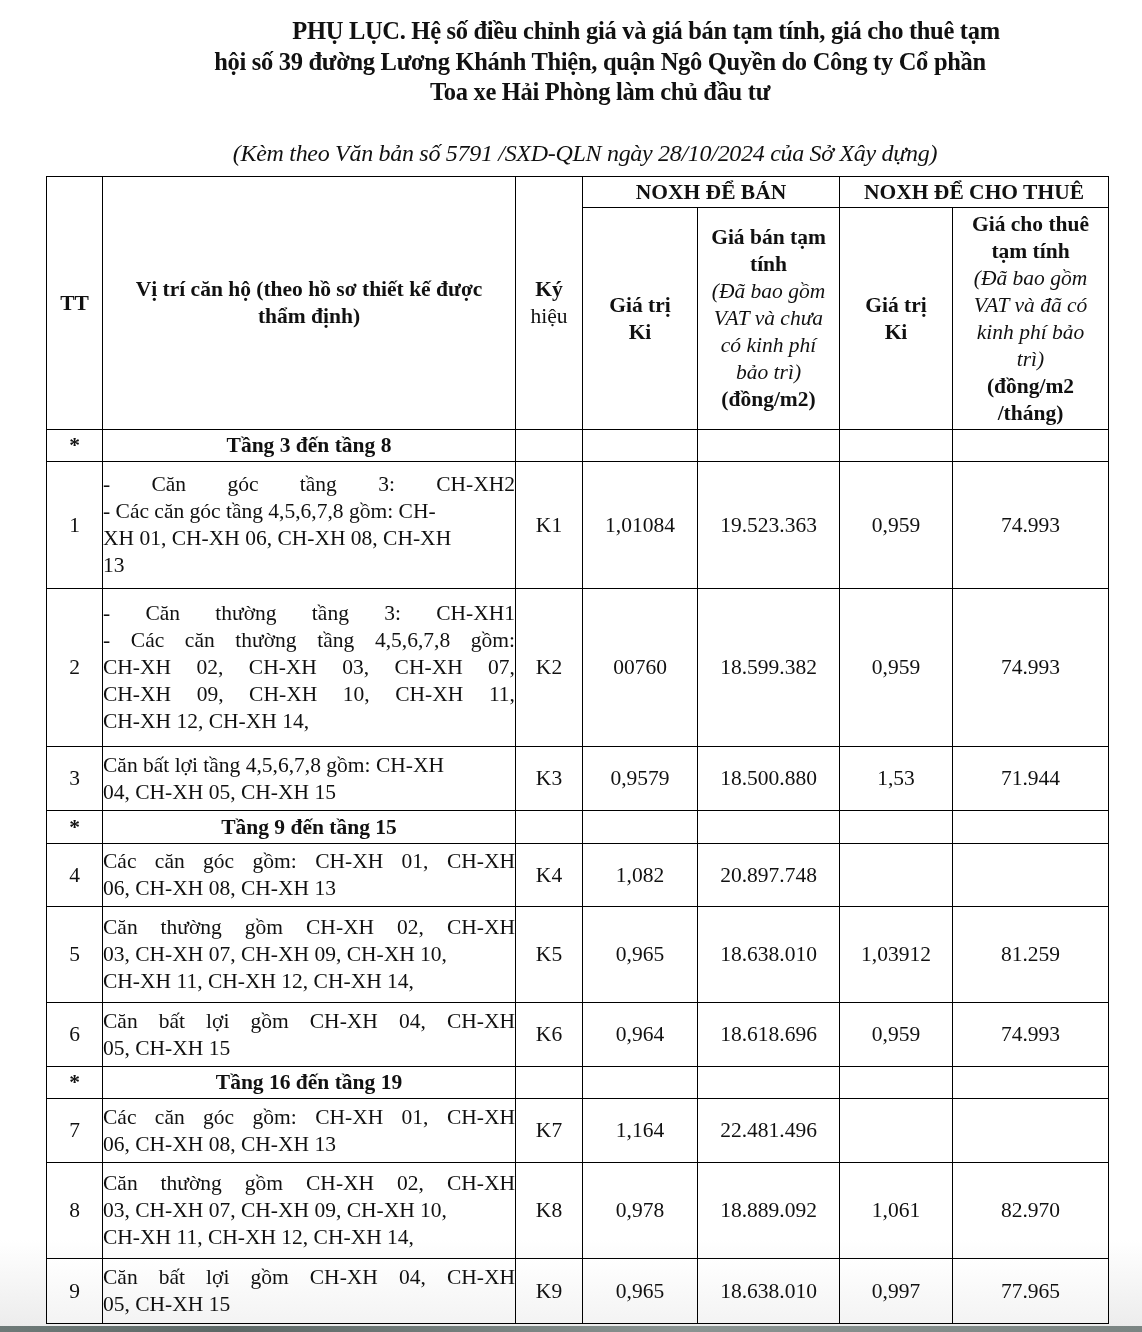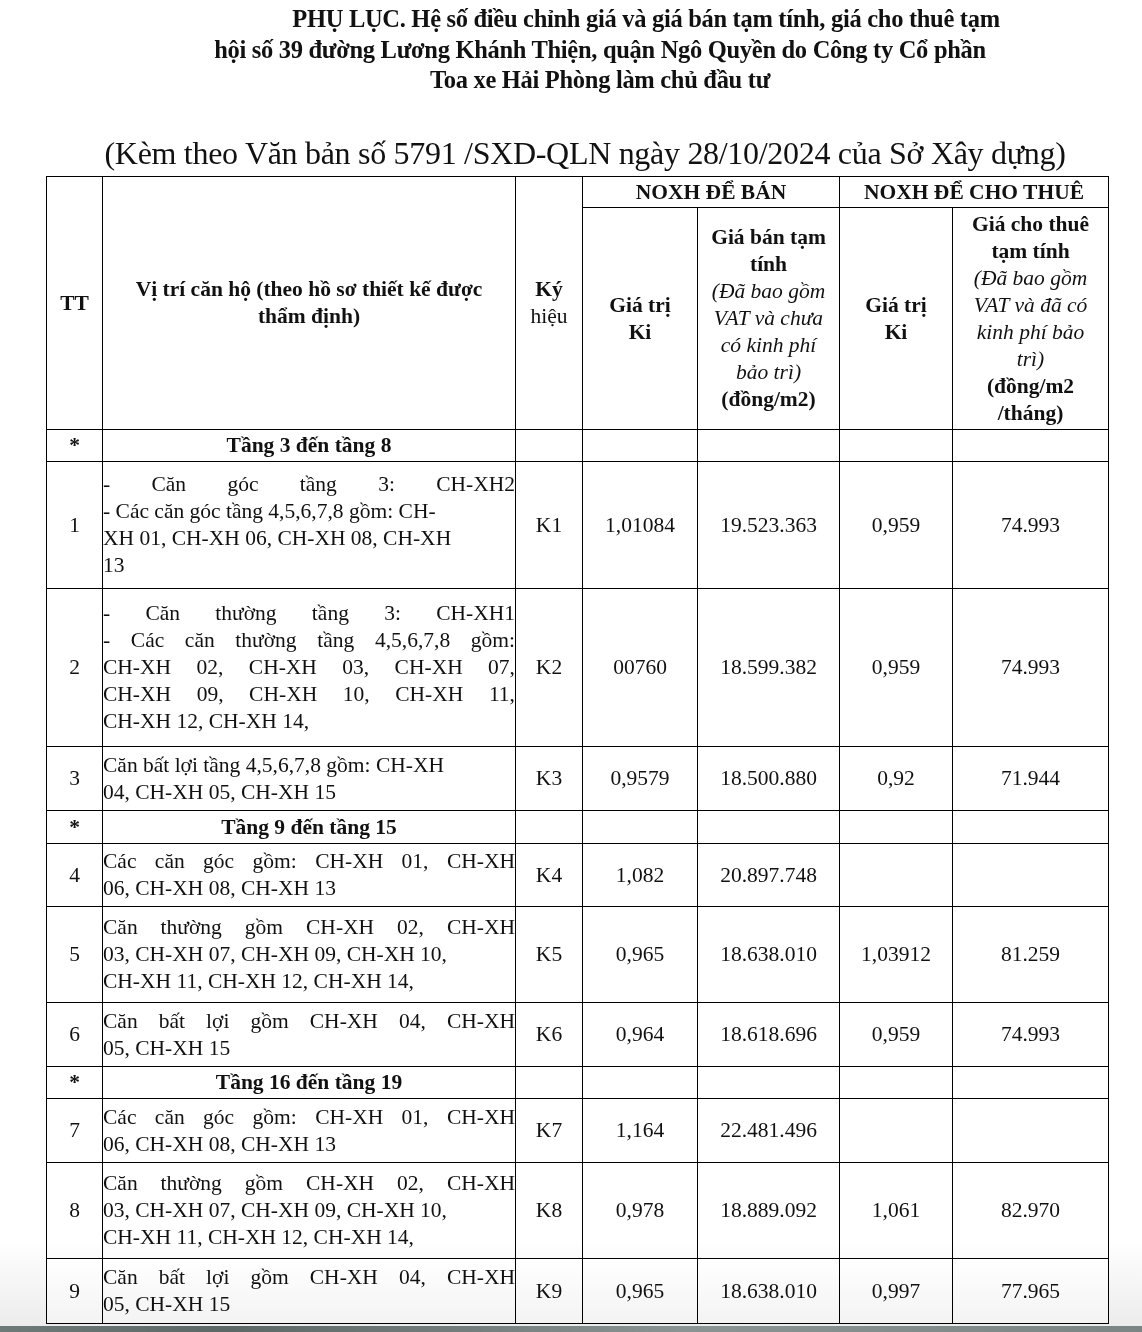--- a/index.html
+++ b/index.html
@@ -15,24 +15,24 @@
   }
   .bottom-strip {
     position: absolute; left: 0; right: 0; top: 1326px; height: 6px;
     background: linear-gradient(to right, #6e7a78, #5c6866 20%, #8a9492 60%, #7b8583);
   }
   .title-block {
     position: absolute; left: 100px; width: 1000px; top: 4px;
     text-align: center; font-weight: bold; font-size: 24.5px; line-height: 30.5px;
     letter-spacing: -0.3px;
   }
-  .title-block .l1 { padding-left: 92px; }
+  .title-block .l1 { padding-left: 92px; margin-top: 12px; }
   .subtitle {
     position: absolute; left: 60px; width: 1050px; top: 138px;
-    text-align: center; font-size: 32px; line-height: 30px;
+    text-align: center; font-style: italic; font-size: 24px; line-height: 30px;
     letter-spacing: -0.3px;
   }
   table.main {
     position: absolute; left: 46px; top: 176px;
     border-collapse: collapse; table-layout: fixed;
     font-size: 21.5px; line-height: 27px;
   }
   table.main td, table.main th {
     border: 1.5px solid #000; padding: 0; vertical-align: middle; text-align: center;
   }
@@ -141,21 +141,21 @@
       </tr>
       <tr style="height: 64px;">
         <td>3</td>
         <td class="desc">
           <span class="line">Căn bất lợi tầng 4,5,6,7,8 gồm: CH-XH</span>
           <span class="line">04, CH-XH 05,  CH-XH 15</span>
         </td>
         <td>K3</td>
         <td>0,9579</td>
         <td>18.500.880</td>
-        <td>0,92</td>
+        <td>1,53</td>
         <td>71.944</td>
       </tr>
       <tr style="height: 33px;">
         <td style="font-weight:bold">*</td>
         <td class="sec-title">Tầng 9 đến tầng 15</td>
         <td></td>
         <td></td>
         <td></td>
         <td></td>
         <td></td>

